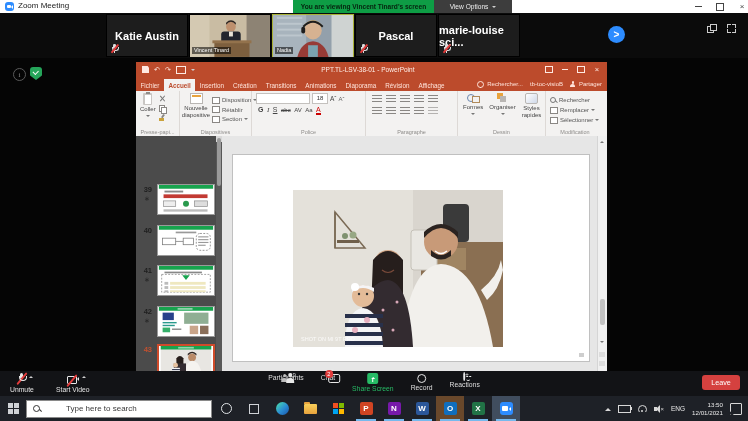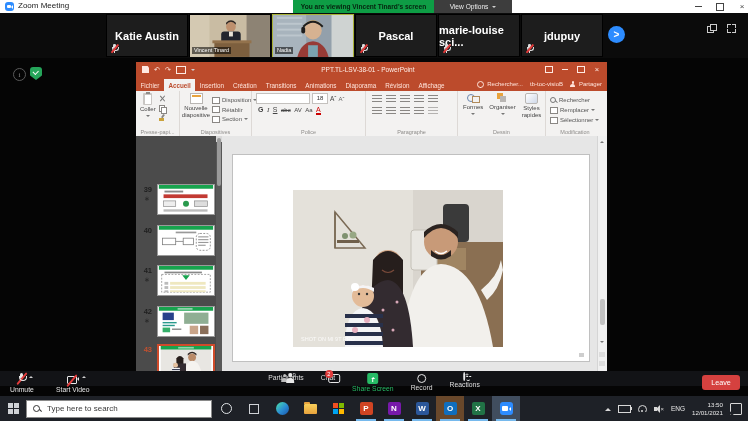--- a/index.html
+++ b/index.html
@@ -131,21 +131,21 @@
   #slide-banner{position:absolute;left:7px;right:7px;top:4px;height:19px;background:#12a14c;display:flex;align-items:center;justify-content:center;}
   #slide-banner span{color:#fff;font-family:"Liberation Serif",serif;font-weight:bold;font-size:11.5px;letter-spacing:.4px;}
   #photo{position:absolute;left:60px;top:35px;width:210px;height:157px;background:#d8d4cd;}
   #slide-foot{position:absolute;right:5px;bottom:4px;width:5px;height:4px;background:#b9b9b9;opacity:.7;}
   #vscroll{position:absolute;right:0;top:0;bottom:0;width:9px;background:#f0f0f0;border-left:1px solid #d5d5d5;}
   .varr{position:absolute;left:2px;width:0;height:0;border:2.6px solid transparent;}
   .vthumb{position:absolute;left:1.5px;width:5px;height:26px;background:#c1c1c1;border-radius:2px;}
   .vbtn{position:absolute;left:1px;width:6px;height:5px;background:#dcdcdc;}
 
   
-  #ztb{position:absolute;left:0;top:371px;width:748px;height:15px;background:#121316;}
+  #ztb{position:absolute;left:0;top:371px;width:748px;height:25px;background:#121316;}
   .zctrl{position:absolute;top:2px;display:flex;flex-direction:column;align-items:center;gap:1px;color:#e3e3e3;font-size:6.8px;}
   .zctrl .lab{white-space:nowrap;}
   .icwrap{position:relative;height:12px;display:flex;align-items:center;}
   .tbmic{position:relative;width:9px;height:12px;}
   .tbmic::before{content:"";position:absolute;left:3px;top:0;width:3px;height:6px;background:#e8e8e8;border-radius:1.5px;}
   .tbmic::after{content:"";position:absolute;left:1.5px;top:3px;width:6px;height:4px;border:1px solid #e8e8e8;border-top:none;border-radius:0 0 4px 4px;}
   .tbcam{position:relative;width:12px;height:9px;margin-top:1px;}
   .tbcam::before{content:"";position:absolute;left:0;top:1px;width:8px;height:6px;border:1px solid #e8e8e8;border-radius:1px;}
   .tbcam::after{content:"";position:absolute;right:0;top:2px;border:2.5px solid transparent;border-right-color:#e8e8e8;}
   .redslash{position:absolute;left:4px;top:-2px;width:1.6px;height:15px;background:#e23b3b;transform:rotate(40deg);border-radius:1px;}
@@ -173,21 +173,21 @@
   .react::after{content:"";position:absolute;left:2px;top:4px;width:4px;height:2.5px;border-bottom:1px solid #e8e8e8;border-radius:0 0 3px 3px;}
   .reactplus{position:absolute;right:-3px;top:-2px;font-size:6px;color:#e8e8e8;}
   #leave-btn{position:absolute;right:8px;top:4px;width:38px;height:15px;background:#d5413f;border-radius:3px;color:#fff;
     font-size:7.2px;display:flex;align-items:center;justify-content:center;}
 
   
   #taskbar{position:absolute;left:0;top:396px;width:748px;height:25px;background:#1e2127;display:flex;align-items:center;}
   #start{width:26px;display:flex;justify-content:center;}
   .winlogo{width:11px;height:11px;display:grid;grid-template-columns:5px 5px;grid-template-rows:5px 5px;gap:1px;}
   .winlogo i{background:#cfd2d6;}
-  #searchbox{width:186px;height:18px;background:#fff;border:1px solid #8a8a8a;display:flex;align-items:center;gap:4px;padding-left:6px;box-sizing:border-box;}
+  #searchbox{width:186px;height:18px;background:#fff;border:1px solid #8a8a8a;display:flex;align-items:center;gap:23px;padding-left:6px;box-sizing:border-box;}
   #searchbox input{border:none;outline:none;font-size:8px;color:#222;width:150px;background:transparent;font-family:"Liberation Sans",sans-serif;}
   #searchbox input::placeholder{color:#3b3b3b;}
   .smagn{width:8px;height:8px;position:relative;flex:none;}
   .smagn::before{content:"";position:absolute;left:0;top:0;width:5px;height:5px;border:1.2px solid #333;border-radius:50%;}
   .smagn::after{content:"";position:absolute;left:5.5px;top:5.5px;width:3px;height:1.2px;background:#333;transform:rotate(45deg);}
   .tbslot{width:28px;height:25px;display:flex;align-items:center;justify-content:center;position:relative;flex:none;}
   .tbslot .openline{position:absolute;bottom:0;left:4px;right:4px;height:2px;background:#76b9ed;}
   .tbslot.hl-orange{background:rgba(198,120,48,.45);}
   .tbslot.hl-blue{background:rgba(120,150,185,.38);}
   .cortana{width:11px;height:11px;border-radius:50%;border:1.5px solid #dfe3e6;box-sizing:border-box;}
@@ -293,29 +293,20 @@
     </div>
     <div class="tile" style="left:438px;">
       <span class="pname">marie-louise  sci...</span>
       <span class="micoff">
           <i class="b"></i>
           <i class="s"></i>
           <i class="st"></i>
           <i class="x"></i>
         </span>
     </div>
-    <div class="tile" style="left:521px;">
-      <span class="pname">jdupuy</span>
-      <span class="micoff">
-          <i class="b"></i>
-          <i class="s"></i>
-          <i class="st"></i>
-          <i class="x"></i>
-        </span>
-    </div>
     <div id="next-btn">&gt;</div>
     <div class="stripicon" style="right:32px;">
         <i class="gal1"></i>
         <i class="gal2"></i>
       </div>
     <div class="stripicon fsc" style="right:12px;">
         <i class="c1"></i>
         <i class="c2"></i>
         <i class="c3"></i>
         <i class="c4"></i>

